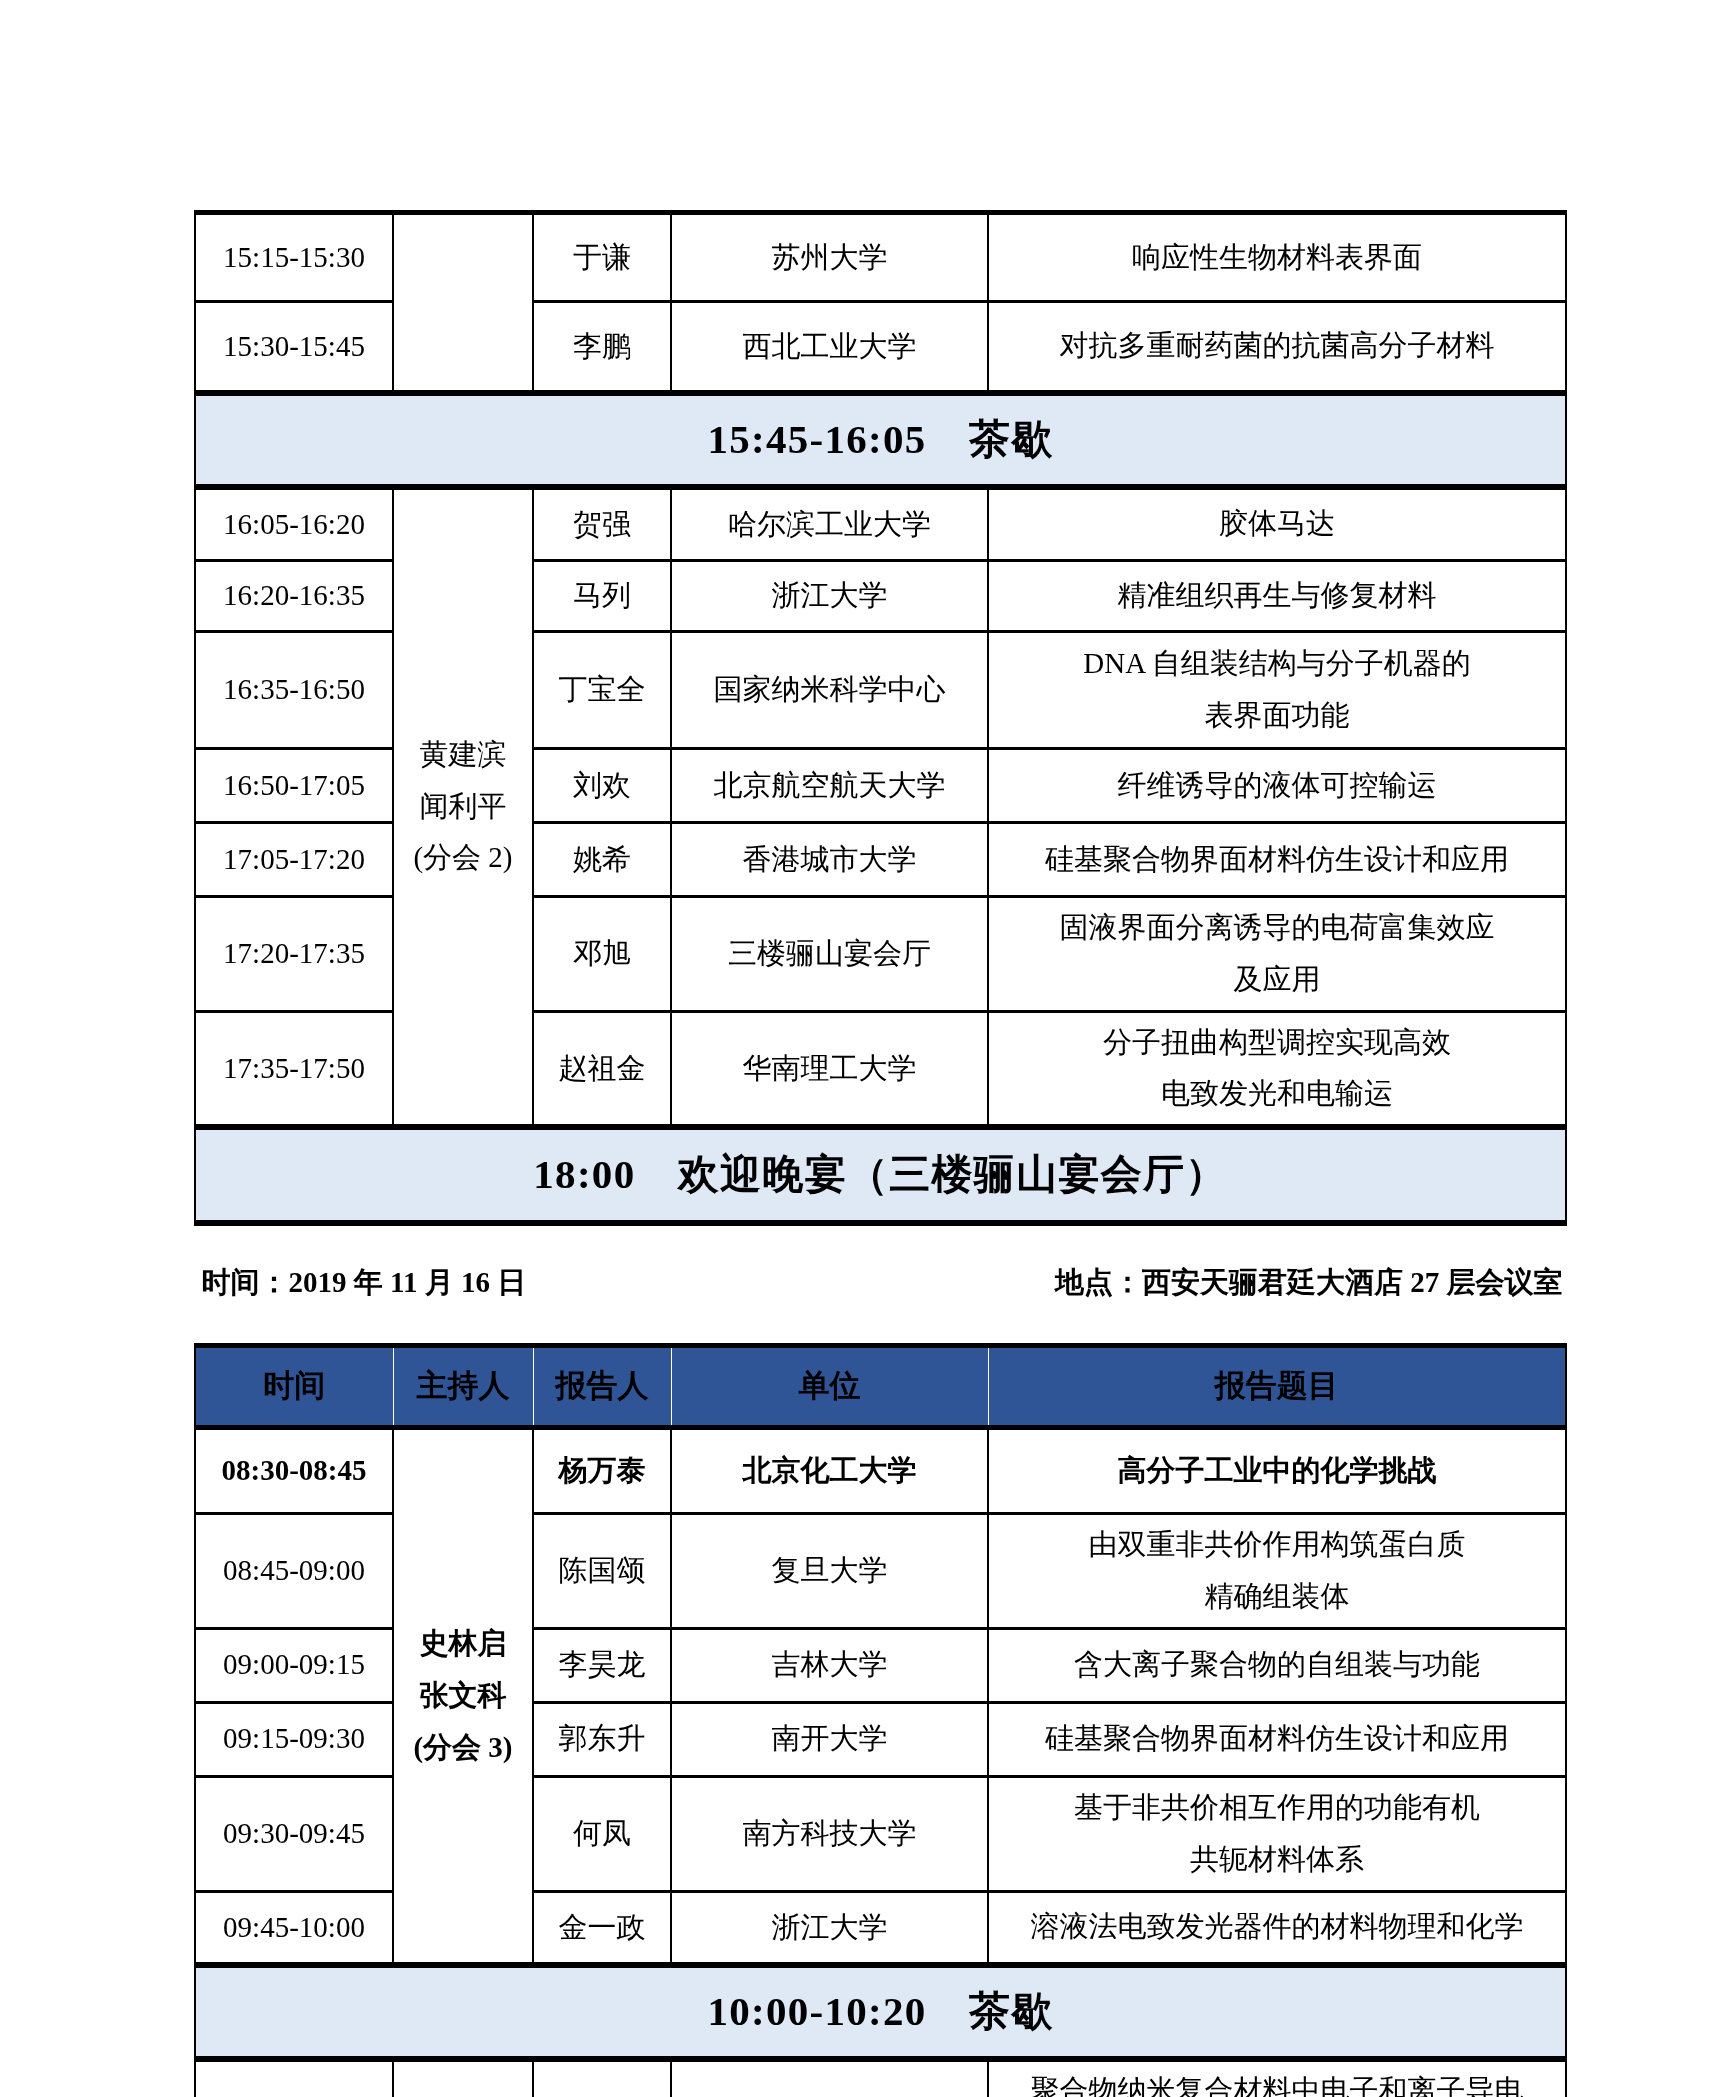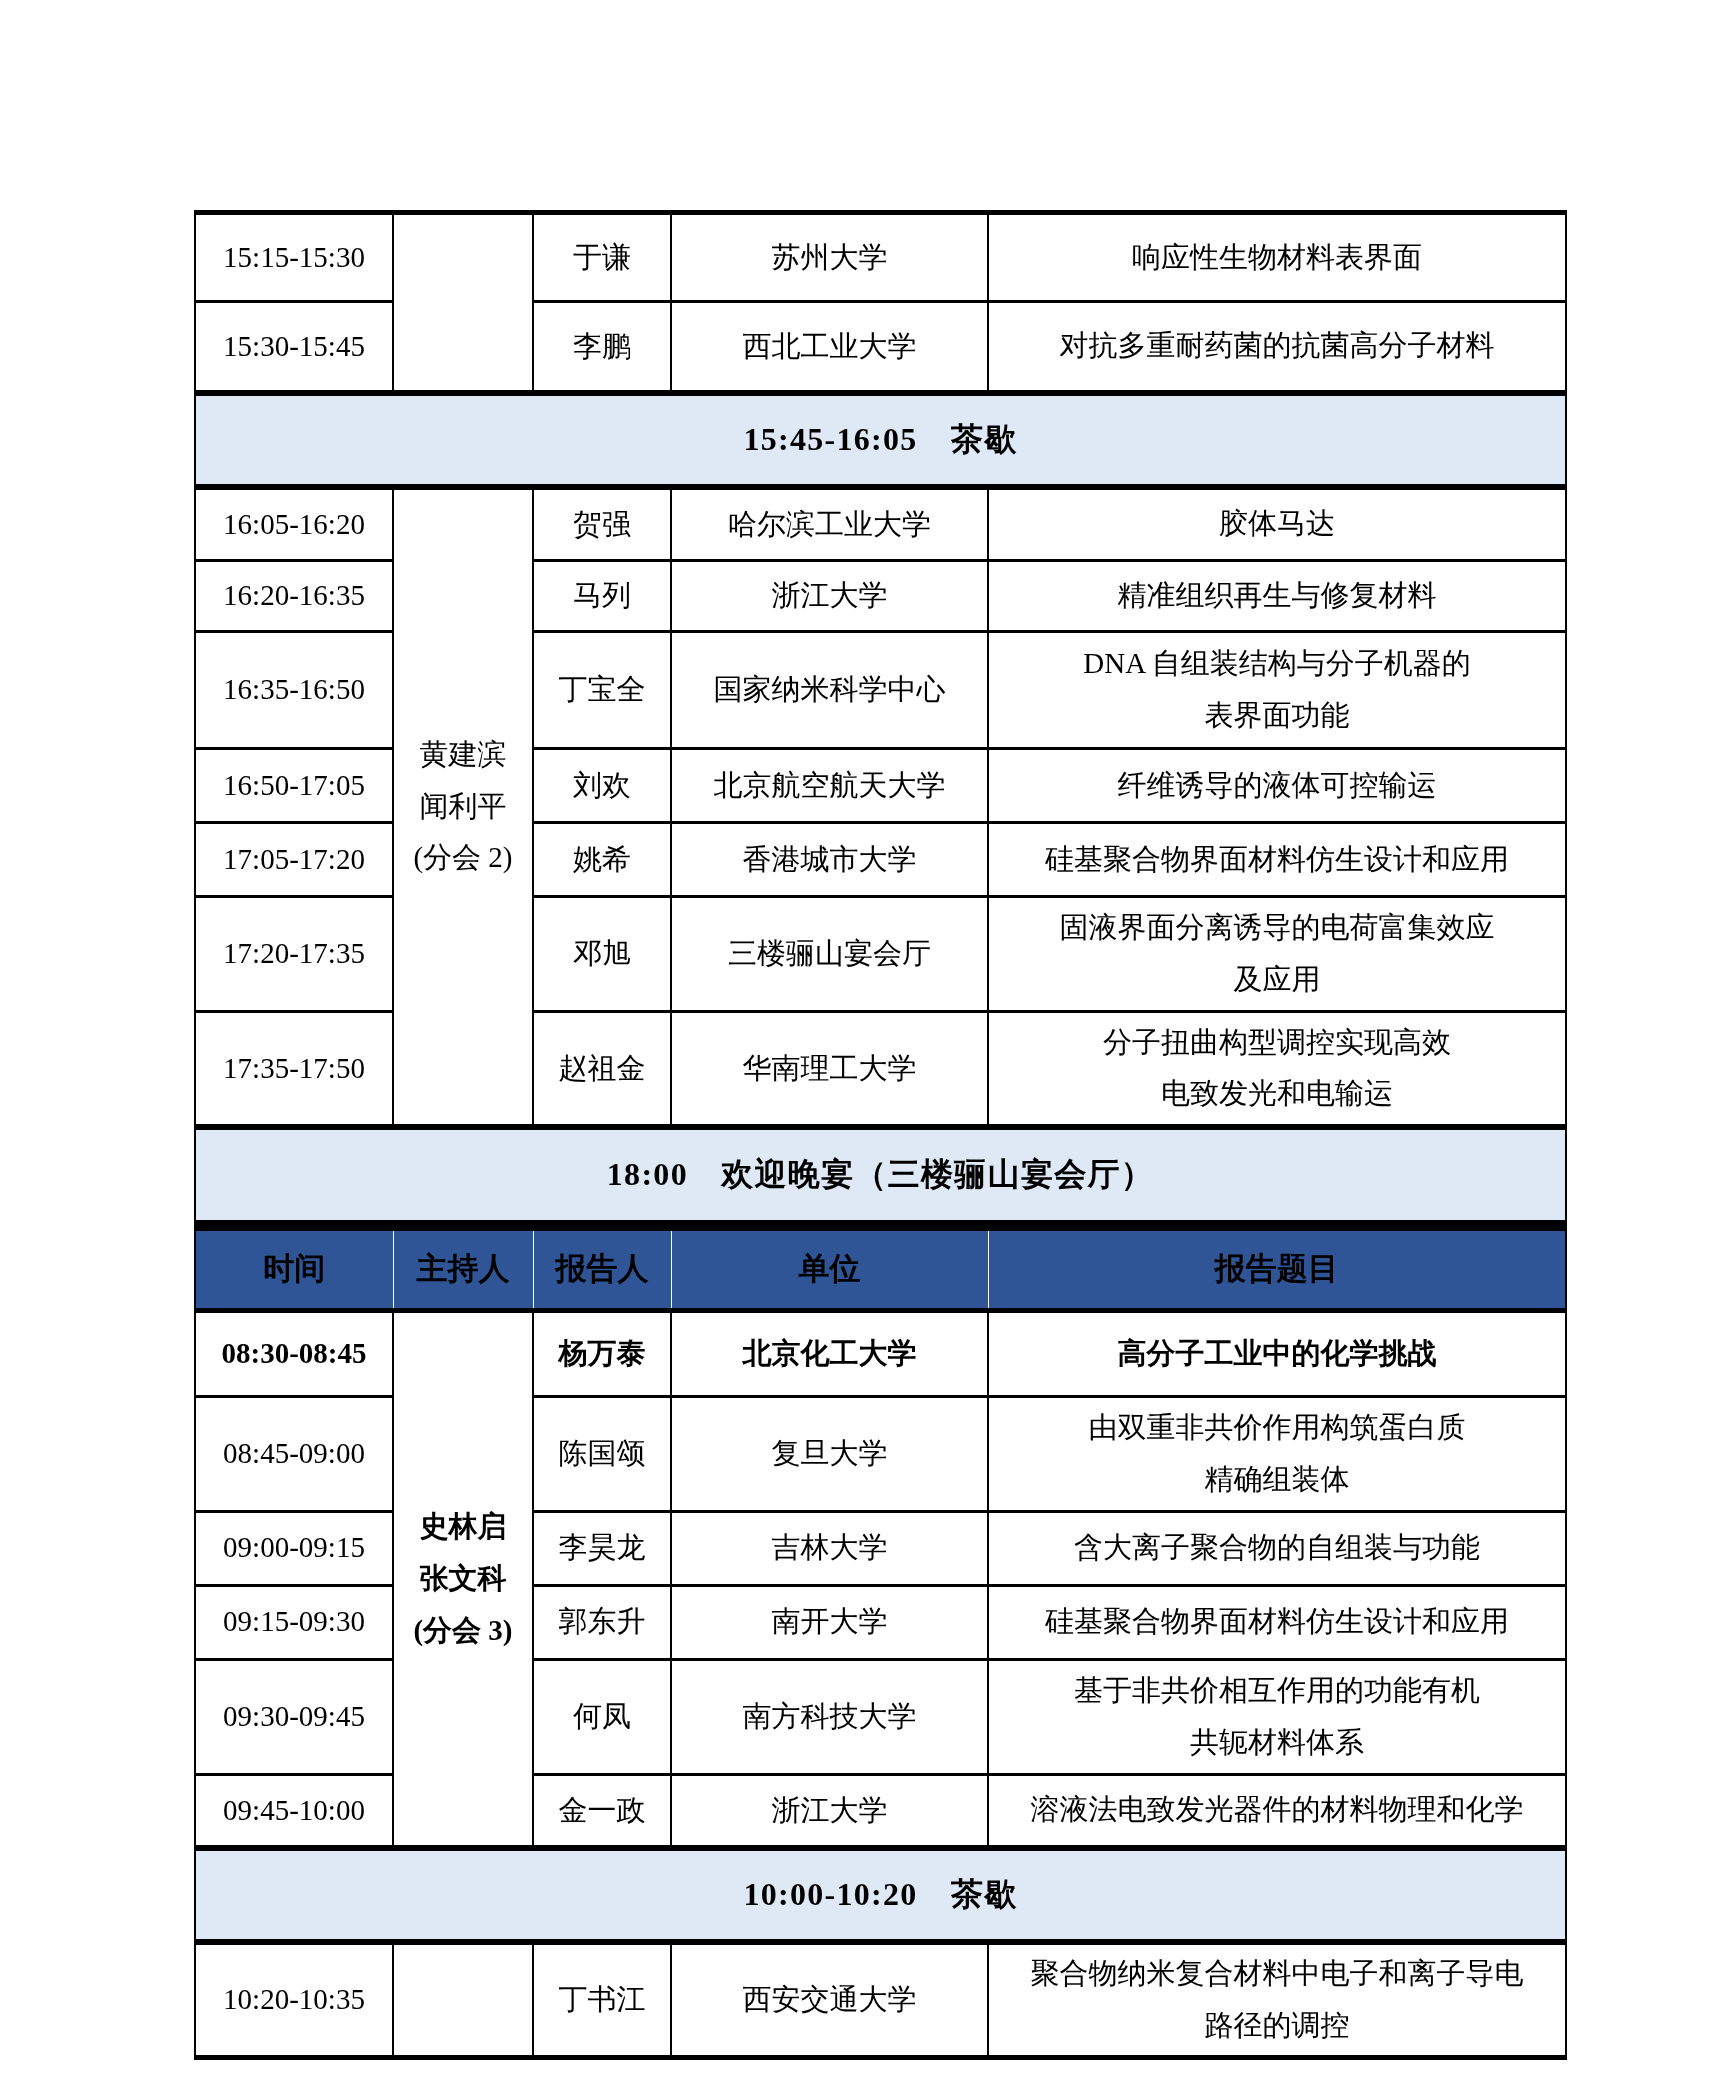--- a/index.html
+++ b/index.html
@@ -56,21 +56,21 @@
     text-align:center;
   }
   th:first-child{border-left:2.9px solid var(--ink);}
   th:last-child{border-right:2.9px solid var(--ink);}
 
   tr.band td{
     border-top:6.3px solid var(--ink);
     border-bottom:6.3px solid var(--ink);
     background:var(--break-bg);
     font-weight:bold;
-    font-size:32px;
+    font-size:41px;
     letter-spacing:1.3px;
   }
   .title,.chair{white-space:pre-line;line-height:1.78;}
   tr.keynote td{font-weight:bold;}
 
   
   .rh-m {height:89px;}
   .rh-b {height:91px;}
   .rh-bk{height:94px;}
   .rh-c {height:74px;}
@@ -169,20 +169,24 @@
           <td class="org">华南理工大学</td>
           <td class="title">分子扭曲构型调控实现高效
 电致发光和电输运</td>
         </tr>
         <tr class="band rh-bq">
           <td colspan="5">18:00　欢迎晚宴（三楼骊山宴会厅）</td>
         </tr>
       </tbody>
     </table>
 
+    <div class="dateline">
+      <span>时间：2019 年 11 月 16 日</span>
+      <span>地点：西安天骊君廷大酒店 27 层会议室</span>
+    </div>
 
     <table class="sched">
       <colgroup>
         <col class="c-time">
           <col class="c-chair">
           <col class="c-spk">
           <col class="c-org">
           <col class="c-title">
       </colgroup>
       <tbody>

